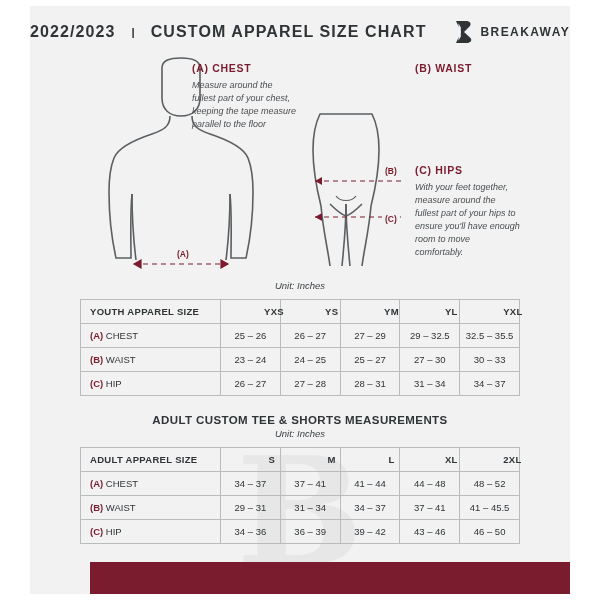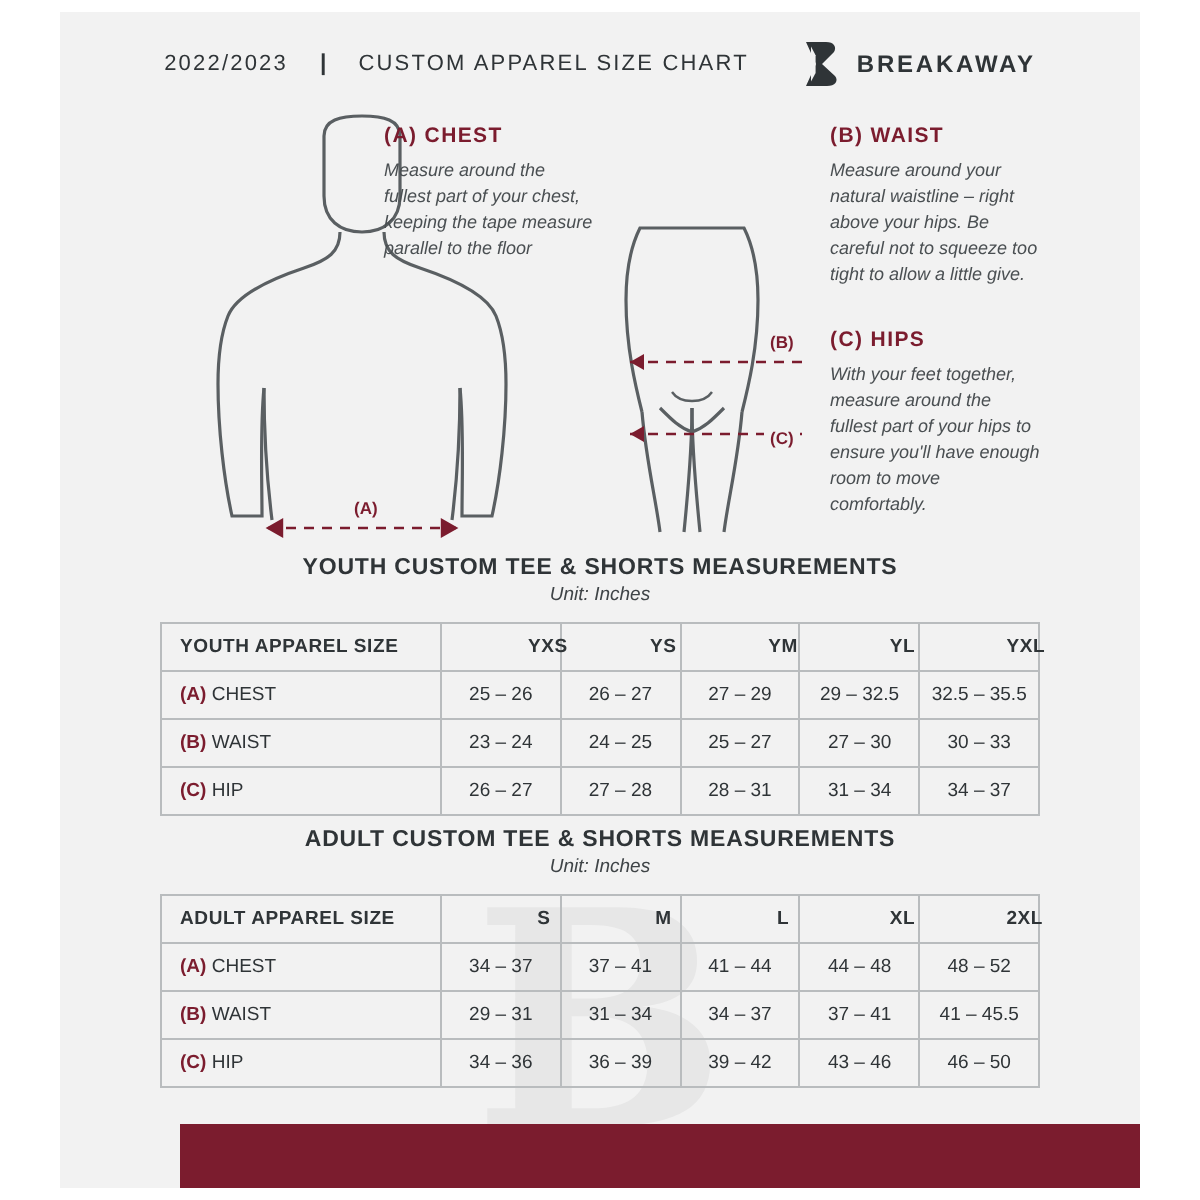--- a/index.html
+++ b/index.html
@@ -49,22 +49,22 @@
     left: 0;
     top: 0;
     width: 540px;
     height: 52px;
     display: flex;
     align-items: center;
     justify-content: center;
     gap: 12px;
   }
   .hdr-text {
-    font-size: 11px;
-    font-weight: normal;
+    font-size: 16px;
+    font-weight: bold;
     letter-spacing: 1.1px;
     color: #2f3437;
     white-space: nowrap;
   }
   .hdr-sep {
     font-size: 11.5px;
     font-weight: bold;
     color: #2f3437;
     padding: 0 4px;
   }
@@ -261,30 +261,28 @@
       <div class="tag" style="left:144px; top:195px;">(A)</div>
       <div class="tag" style="left:352px; top:112px;">(B)</div>
       <div class="tag" style="left:352px; top:160px;">(C)</div>
 
       <div class="anno" id="anno-chest">
         <p class="anno-title">(A) CHEST</p>
         <p class="anno-body">Measure around the fullest part of your chest, keeping the tape measure parallel to the floor</p>
       </div>
       <div class="anno" id="anno-waist">
         <p class="anno-title">(B) WAIST</p>
-        <p class="anno-body">Measure around your natural waistline – right above your hips. Be careful not to squeeze too tight to allow a little give.</p>
       </div>
       <div class="anno" id="anno-hips">
         <p class="anno-title">(C) HIPS</p>
         <p class="anno-body">With your feet together, measure around the fullest part of your hips to ensure you'll have enough room to move comfortably.</p>
       </div>
     </div>
 
     <div class="block-youth">
-      <div class="sec-title">YOUTH CUSTOM TEE &amp; SHORTS MEASUREMENTS</div>
       <div class="sec-sub">Unit: Inches</div>
       <table class="size">
         <thead>
           <tr>
             <th class="rowhdr">YOUTH APPAREL SIZE</th>
             <th>YXS</th>
             <th>YS</th>
             <th>YM</th>
             <th>YL</th>
             <th>YXL</th>

